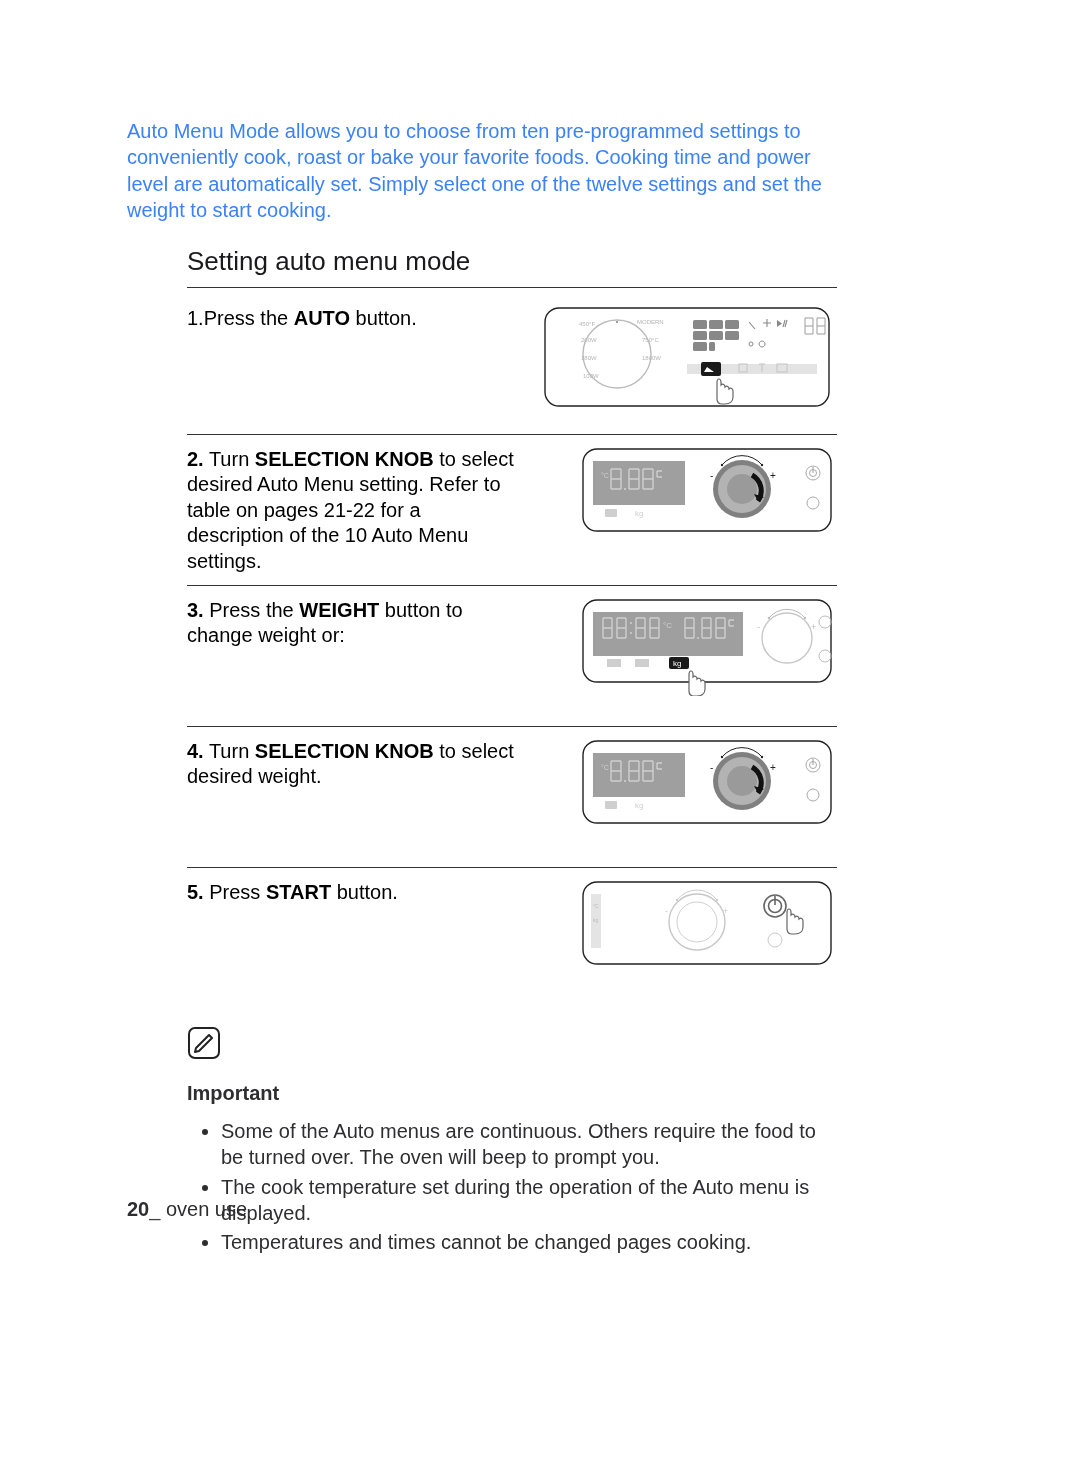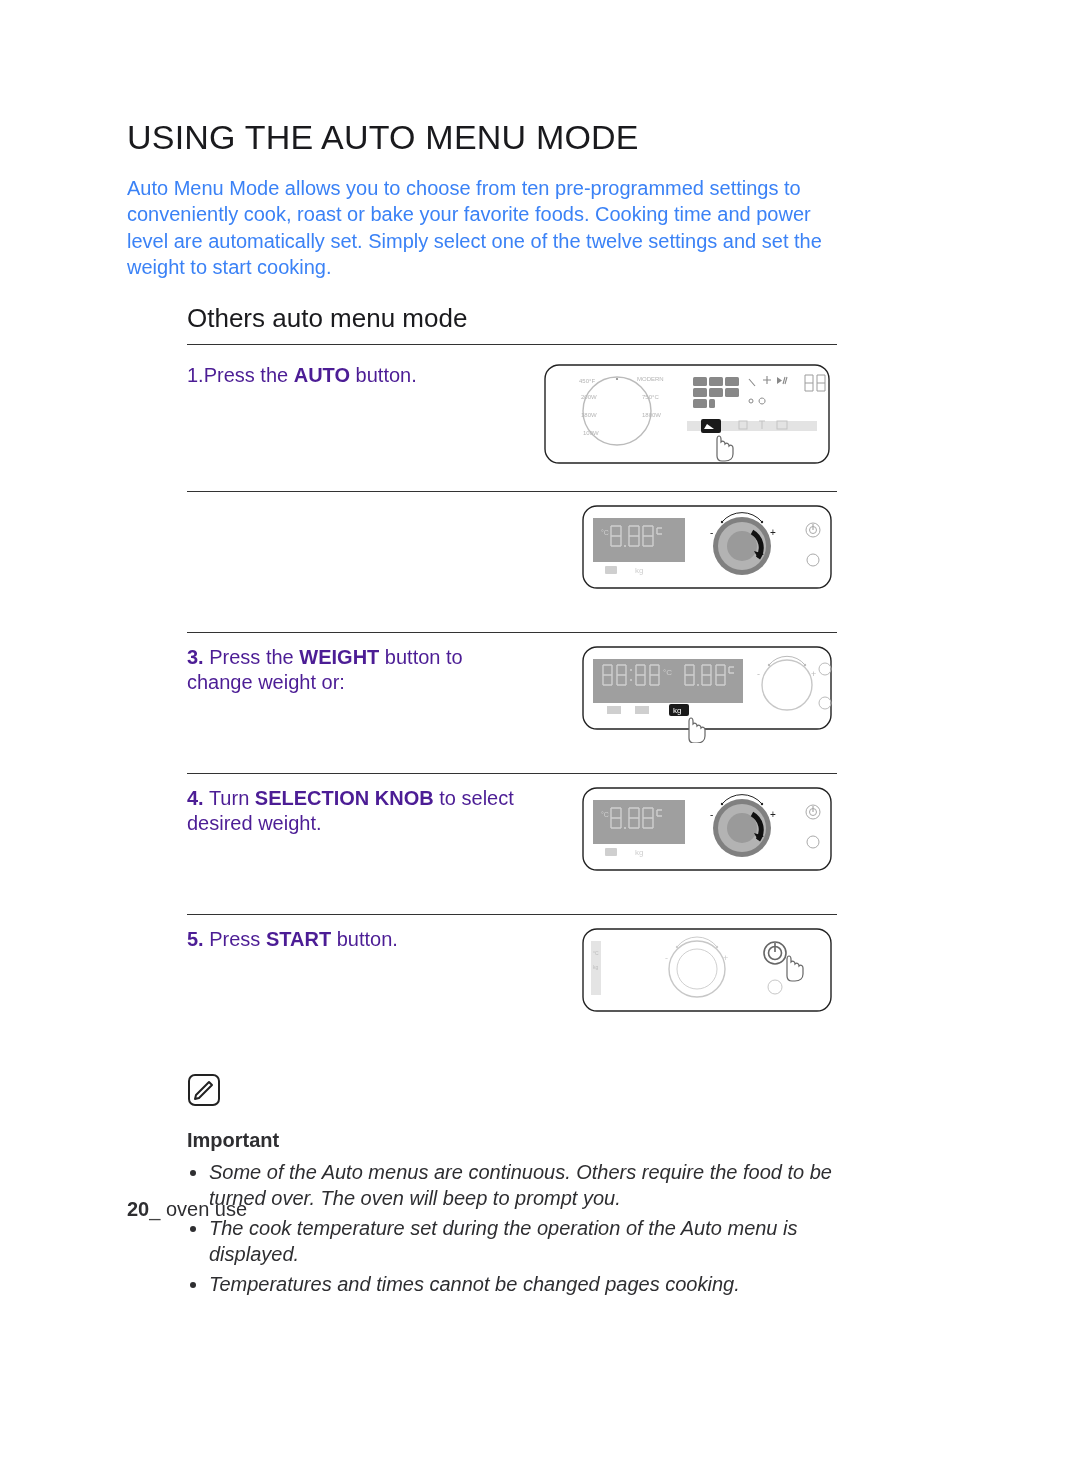--- a/index.html
+++ b/index.html
@@ -50,21 +50,21 @@
     border-bottom: 1px solid #333;
     padding: 10px 0 10px 0;
     min-height: 120px;
     align-items: flex-start;
   }
   .step-row.last { border-bottom: none; gap: 25px; }
   .step-text {
     width: 335px;
     font-size: 20px;
     line-height: 1.28;
-    color: #4c1d95;
+    color: #000000;
     padding-right: 10px;
     padding-top: 2px;
   }
   .step-text .num { font-weight: 700; }
   .step-text .bold { font-weight: 700; }
   .step-img {
     width: 300px;
     flex: 1;
     display: flex;
     justify-content: flex-end;
@@ -90,23 +90,22 @@
     flex: 1;
     font-size: 20px;
     line-height: 1.32;
     color: #2e2e31;
   }
   .note-body .note-title {
     font-weight: 700;
     margin-bottom: 6px;
   }
   .note-body ul {
-    margin: 0;
+    margin: 12px;
     padding-left: 22px;
-    font-style: italic;
   }
   .note-body li {
     margin-bottom: 3px;
   }
 
   .footer {
     position: absolute;
     bottom: 256px;
     left: 127px;
     font-size: 20px;
@@ -115,25 +114,24 @@
   }
   .footer .pagenum { font-weight: 700; }
   .footer .sep { color: #444; }
 
 </style>
 </head>
 <body>
 
 <div class="page">
 
-  <h1 class="section-title">USING THE AUTO MENU MODE</h1>
 
   <p class="intro">Auto Menu Mode allows you to choose from ten pre-programmed settings to conveniently cook, roast or bake your favorite foods. Cooking time and power level are automatically set. Simply select one of the twelve settings and set the weight to start cooking.</p>
 
-  <h2 class="subsection">Others auto menu mode</h2>
+  <h2 class="subsection">Setting auto menu mode</h2>
   <div class="rule-top"></div>
 
   <div class="step-row">
     <div class="step-text">
       <span>1.</span><span>Press the </span><span class="bold">AUTO</span><span> button.</span>
     </div>
     <div class="step-img">
       <svg width="300" height="106" viewBox="0 0 300 106">
 
         <rect x="8" y="4" width="284" height="98" rx="14" ry="14" fill="#ffffff" stroke="#222" stroke-width="1.4"></rect>
@@ -185,20 +183,23 @@
         </g>
 
         <g transform="translate(180,78)" stroke="#666" stroke-width="1.2" fill="#fff">
           <path d="M0 0 c0 -4 4 -4 4 0 v3 c2 -2 4 0 4 2 c2 -2 4 0 4 2 c2 -2 4 0 4 2 v6 c0 4 -3 7 -8 7 h-3 c-3 0 -5 -2 -5 -5 z"></path>
         </g>
       </svg>
     </div>
   </div>
 
   <div class="step-row">
+    <div class="step-text">
+      <span class="num">2.</span><span> Turn </span><span class="bold">SELECTION KNOB</span><span> to select desired Auto Menu setting. Refer to table on pages 21-22 for a description of the 10 Auto Menu settings.</span>
+    </div>
     <div class="step-img">
       <svg width="260" height="90" viewBox="0 0 260 90">
         <rect x="6" y="4" width="248" height="82" rx="14" ry="14" fill="#fff" stroke="#222" stroke-width="1.4"></rect>
 
         <rect x="16" y="16" width="92" height="44" fill="#9f9f9f"></rect>
 
         <g stroke="#cfcfcf" stroke-width="1.4" fill="none">
           <path d="M34 24 h10 M34 34 h10 M34 44 h10 M34 24 v10 M44 24 v10 M34 34 v10 M44 34 v10"></path>
           <circle cx="48" cy="44" r="1.1" fill="#cfcfcf" stroke="none"></circle>
           <path d="M52 24 h10 M52 34 h10 M52 44 h10 M52 24 v10 M62 24 v10 M52 34 v10 M62 34 v10"></path>

